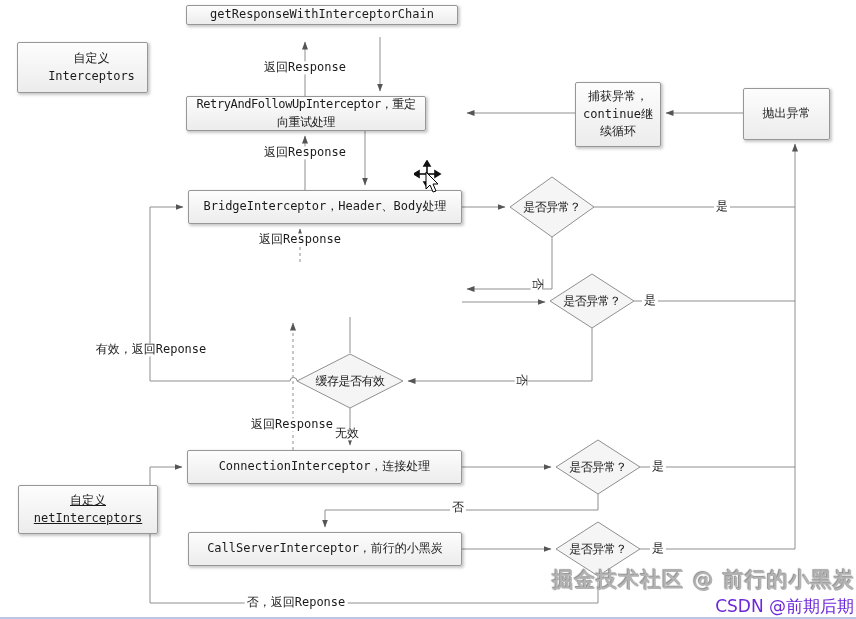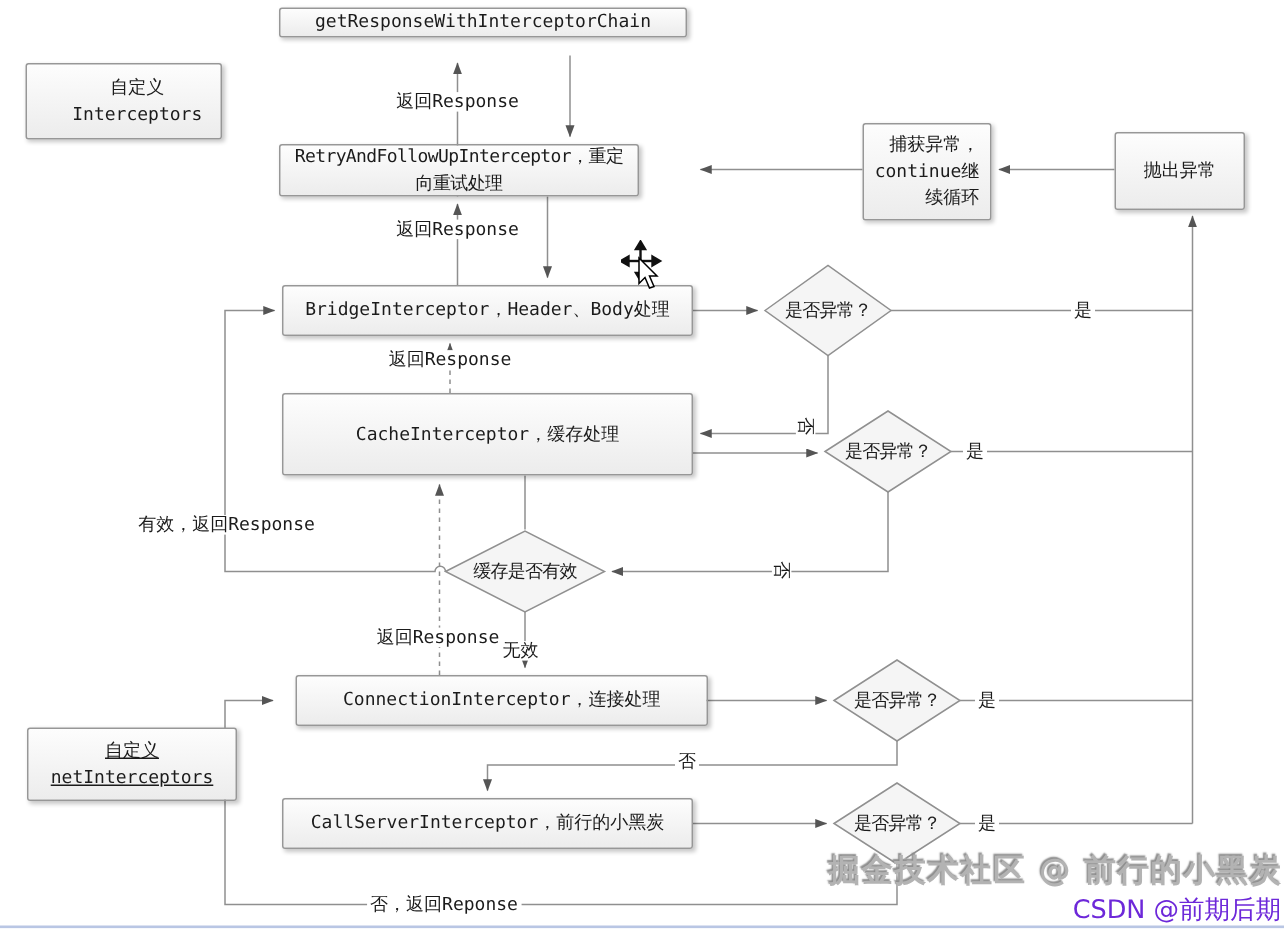--- a/index.html
+++ b/index.html
@@ -93,49 +93,48 @@
       <polygon points="556,549 598,522 640,549 598,576"></polygon>
     </g>
   </svg>
 
   <div class="box" style="left:186px;top:5px;width:272px;height:20px;">getResponseWithInterceptorChain</div>
 
   <div class="box" style="left:17px;top:42px;width:131px;height:51px;padding-left:22px;">自定义Interceptors</div>
 
   <div class="box tight" style="left:186px;top:96px;width:240px;height:35px;">RetryAndFollowUpInterceptor，重定向重试处理</div>
 
-  <div class="box" style="left:575px;top:82px;width:86px;height:65px;text-align:right;">捕获异常，
+  <div class="box" style="left:575px;top:82px;width:86px;height:65px;">捕获异常，
 continue继
 续循环</div>
 
   <div class="box" style="left:743px;top:88px;width:87px;height:52px;">抛出异常</div>
 
   <div class="box" style="left:188px;top:190px;width:274px;height:34px;">BridgeInterceptor，Header、Body处理</div>
 
-  <div class="box" style="left:188px;top:262px;width:274px;height:55px;">CacheInterceptor，缓存处理</div>
 
-  <div class="box" style="left:197px;top:450px;width:275px;height:34px;">ConnectionInterceptor，连接处理</div>
+  <div class="box" style="left:187px;top:450px;width:275px;height:34px;">ConnectionInterceptor，连接处理</div>
 
   <div class="box" style="left:18px;top:485px;width:140px;height:49px;text-decoration:underline;">自定义
 netInterceptors</div>
 
   <div class="box" style="left:188px;top:532px;width:274px;height:34px;">CallServerInterceptor，前行的小黑炭</div>
 
   <div class="dlabel" style="left:552px;top:207px;">是否异常？</div>
   <div class="dlabel" style="left:592px;top:301px;">是否异常？</div>
   <div class="dlabel" style="left:350px;top:381px;">缓存是否有效</div>
   <div class="dlabel" style="left:598px;top:467px;">是否异常？</div>
   <div class="dlabel" style="left:598px;top:549px;">是否异常？</div>
 
   <div class="lbl" style="left:305px;top:68px;">返回Response</div>
   <div class="lbl" style="left:305px;top:153px;">返回Response</div>
   <div class="lbl" style="left:300px;top:240px;">返回Response</div>
   <div class="lbl" style="left:292px;top:425px;">返回Response</div>
 
-  <div class="lbl" style="left:151px;top:350px;">有效，返回Response</div>
+  <div class="lbl" style="left:151px;top:350px;">有效，返回Reponse</div>
   <div class="lbl" style="left:347px;top:434px;">无效</div>
   <div class="lbl" style="left:296px;top:603px;">否，返回Reponse</div>
 
   <div class="lbl" style="left:722px;top:207px;">是</div>
   <div class="lbl" style="left:650px;top:301px;">是</div>
   <div class="lbl" style="left:658px;top:467px;">是</div>
   <div class="lbl" style="left:658px;top:549px;">是</div>
 
   <div class="lbl rot" style="left:537px;top:284px;">否</div>
   <div class="lbl rot" style="left:521px;top:380px;">否</div>

